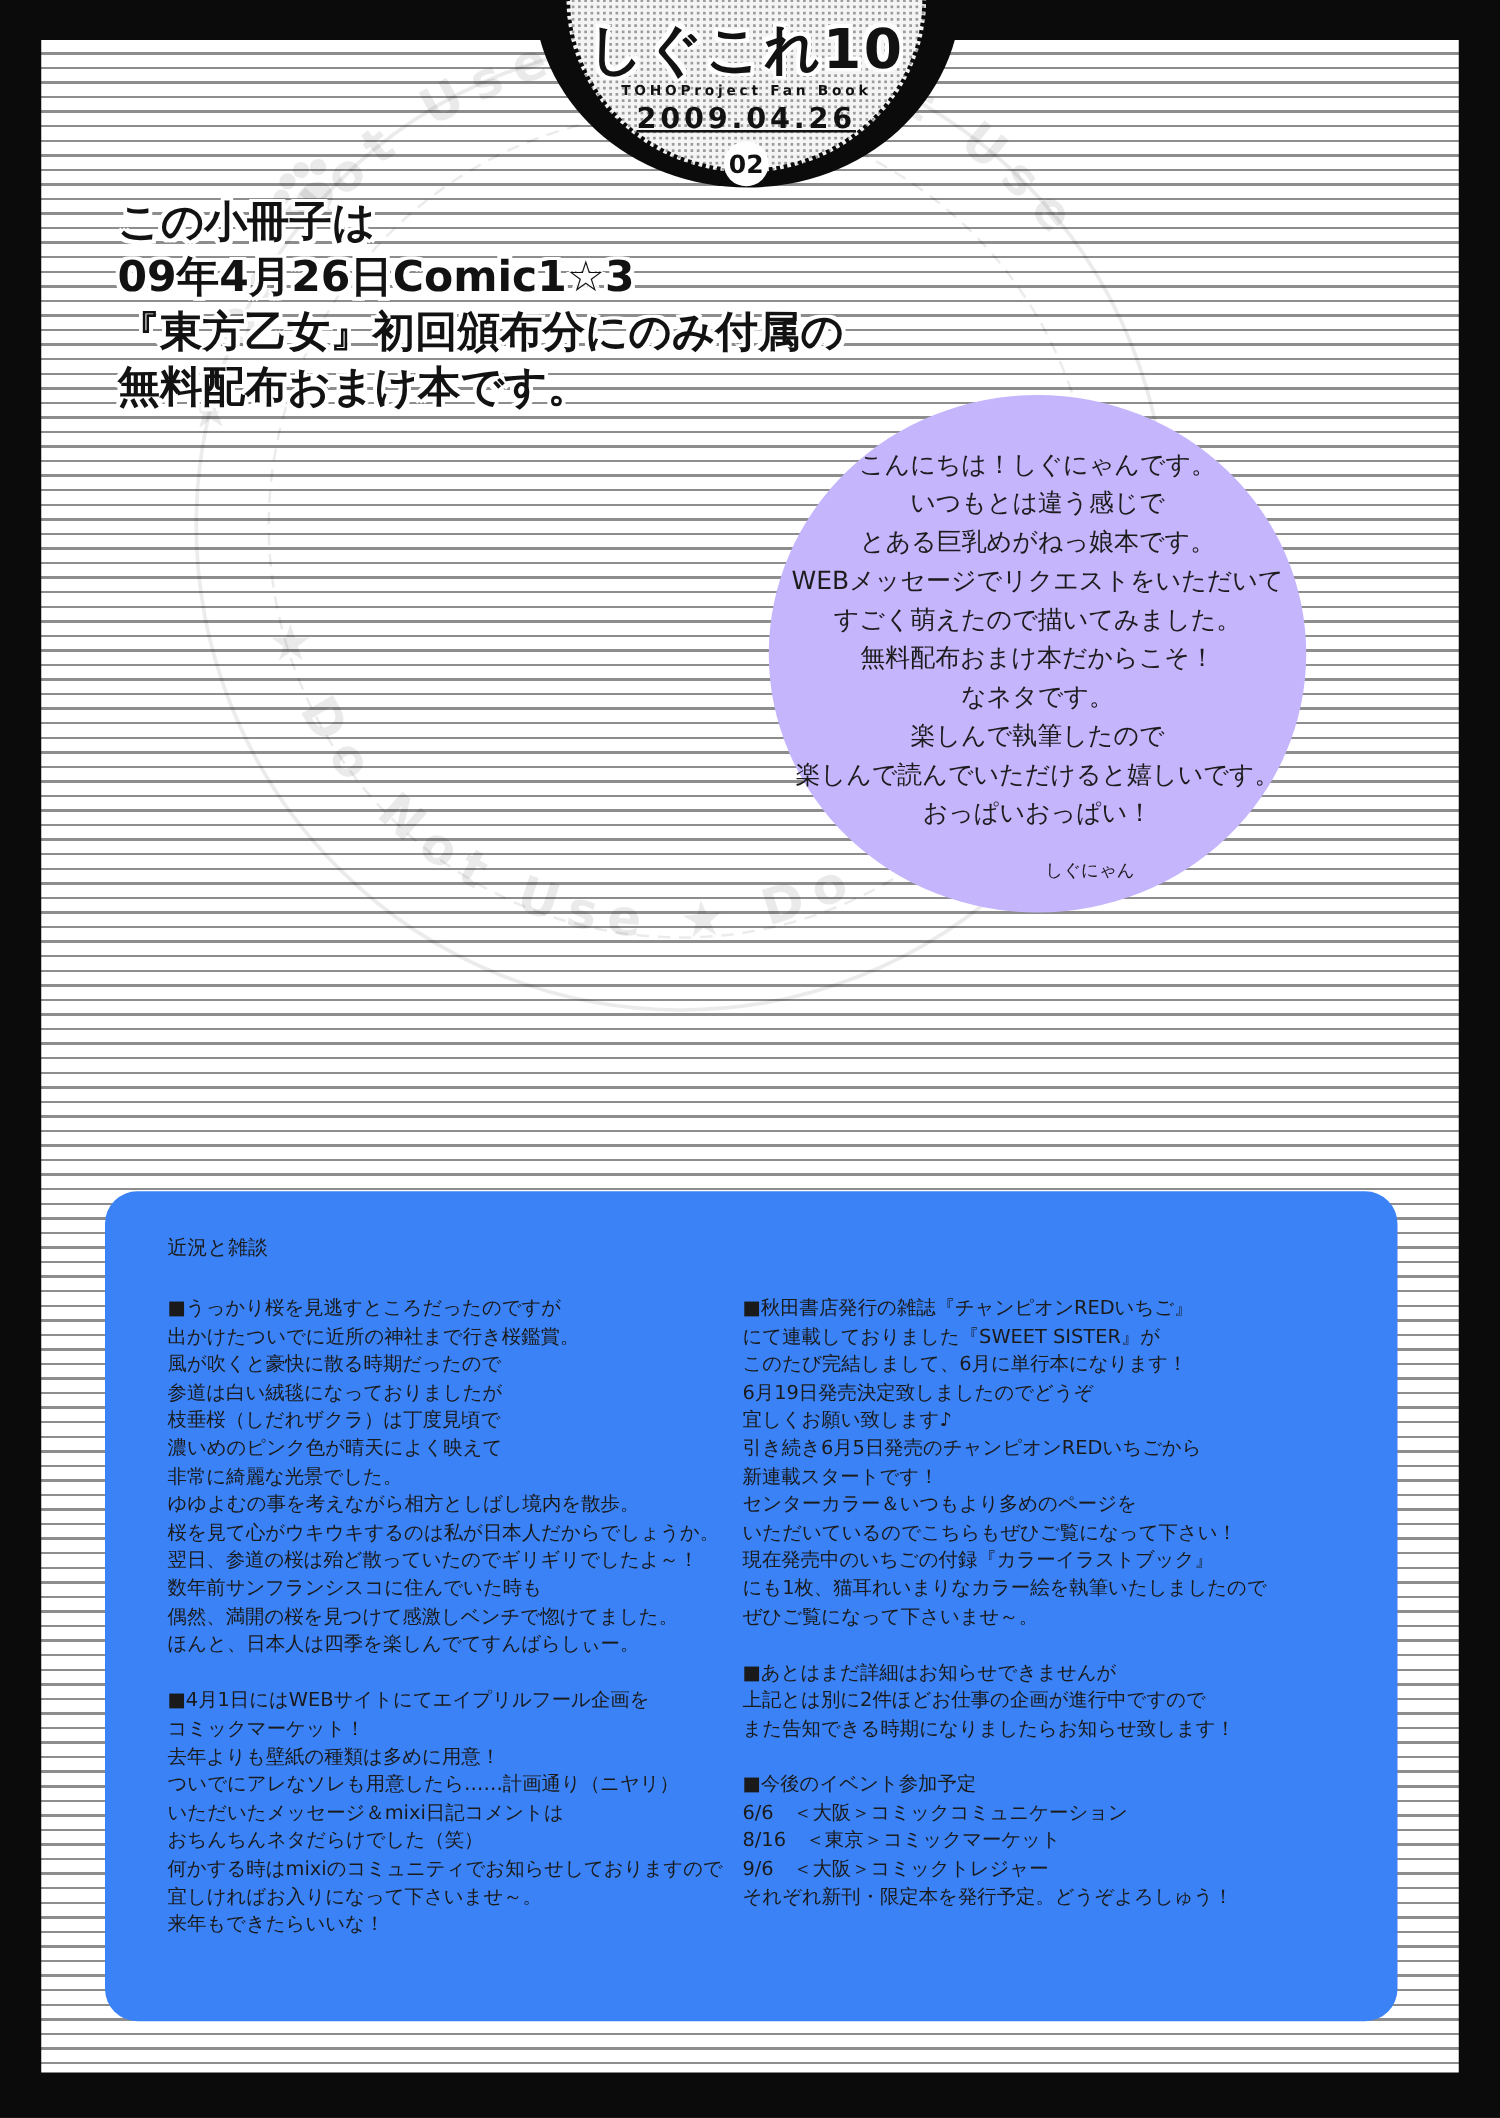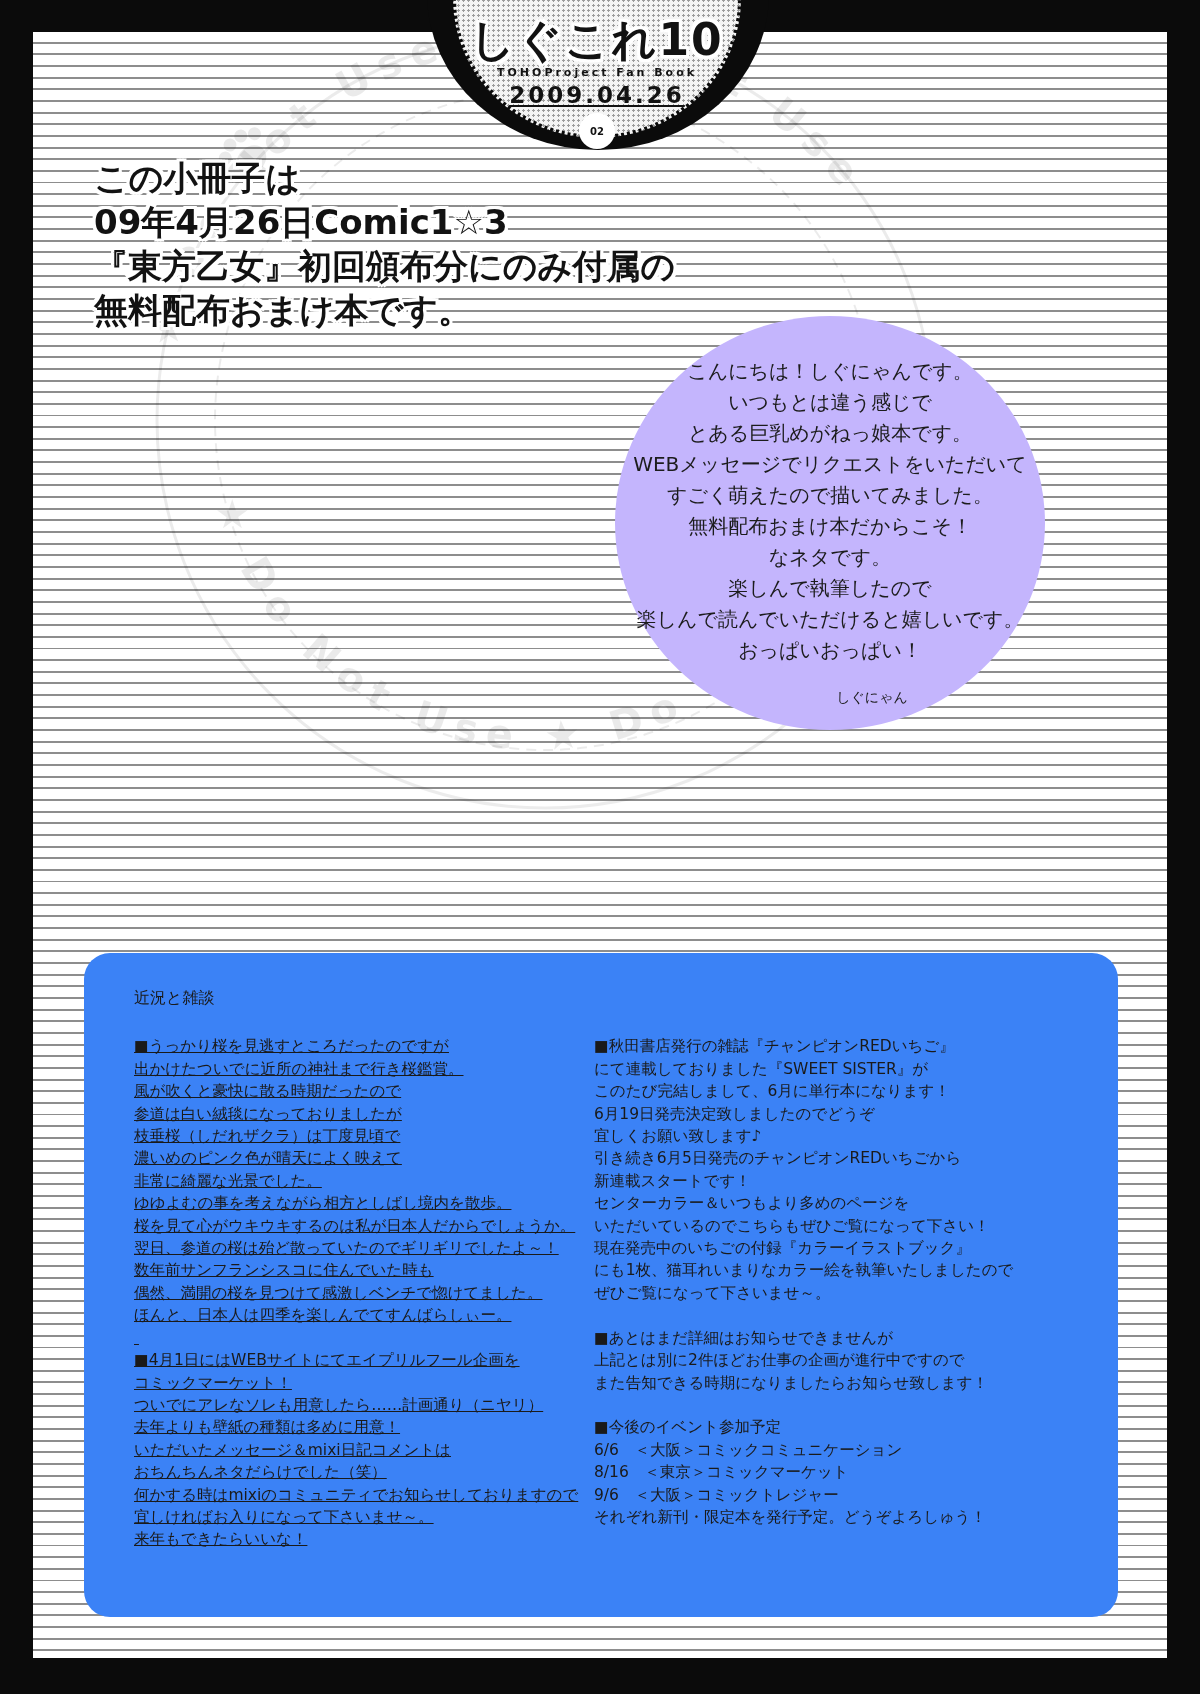--- a/index.html
+++ b/index.html
@@ -34,21 +34,21 @@
                 -3px 0 0 #fff,3px 0 0 #fff,
                 -3px 3px 0 #fff,0 3px 0 #fff,3px 3px 0 #fff;
   }
   .badge-title{font-size:44px;font-weight:800;letter-spacing:2px;line-height:48px;text-align:center;}
   .badge-subtitle{font-size:11px;font-weight:700;letter-spacing:3px;margin-top:2px;}
   .badge-date{font-size:23px;font-weight:800;letter-spacing:3px;margin-top:3px;text-decoration:underline;}
   .page-number-circle{
     width:36px;height:36px;border-radius:50%;background:#ffffff;
     margin-top:5px;margin-bottom:-14px;
     display:flex;align-items:center;justify-content:center;
-    font-size:10px;font-weight:700;color:#111;
+    font-size:20px;font-weight:700;color:#111;
   }
   
   .intro{
     position:absolute;z-index:4;left:94px;top:156px;
     font-size:34px;font-weight:800;line-height:44px;white-space:nowrap;
   }
   .intro .ln{white-space:nowrap;}
   
   .bubble{
     position:absolute;z-index:4;left:615px;top:316px;width:430px;height:414px;
@@ -60,21 +60,21 @@
   .signature{margin-top:16px;transform:translateX(42px);font-size:14px;}
   
   .notes{
     position:absolute;z-index:4;left:84px;top:953px;width:1034px;height:664px;
     background:#3b82f6;border-radius:26px;
     box-sizing:border-box;padding:34px 36px 0 50px;
     font-size:15.5px;line-height:22.4px;color:#1a1a1a;
   }
   .notes-title{font-size:16px;}
   .cols{display:flex;margin-top:26px;}
-  .col-left{width:460px;flex:none;text-decoration:underline;}
+  .col-left{width:460px;flex:none;}
   .col-right{flex:1;}
   .notes .ln{white-space:nowrap;}
   .notes .ln:empty::before{content:"\00a0";}
 </style>
 </head>
 <body>
 
 <div class="page">
 
   <div class="paper"></div>
@@ -151,22 +151,22 @@
           <div class="ln">非常に綺麗な光景でした。</div>
           <div class="ln">ゆゆよむの事を考えながら相方としばし境内を散歩。</div>
           <div class="ln">桜を見て心がウキウキするのは私が日本人だからでしょうか。</div>
           <div class="ln">翌日、参道の桜は殆ど散っていたのでギリギリでしたよ～！</div>
           <div class="ln">数年前サンフランシスコに住んでいた時も</div>
           <div class="ln">偶然、満開の桜を見つけて感激しベンチで惚けてました。</div>
           <div class="ln">ほんと、日本人は四季を楽しんでてすんばらしぃー。</div>
           <div class="ln"></div>
           <div class="ln">■4月1日にはWEBサイトにてエイプリルフール企画を</div>
           <div class="ln">コミックマーケット！</div>
+          <div class="ln">去年よりも壁紙の種類は多めに用意！</div>
           <div class="ln">ついでにアレなソレも用意したら……計画通り（ニヤリ）</div>
-          <div class="ln">去年よりも壁紙の種類は多めに用意！</div>
           <div class="ln">いただいたメッセージ＆mixi日記コメントは</div>
           <div class="ln">おちんちんネタだらけでした（笑）</div>
           <div class="ln">何かする時はmixiのコミュニティでお知らせしておりますので</div>
           <div class="ln">宜しければお入りになって下さいませ～。</div>
           <div class="ln">来年もできたらいいな！</div>
         </div>
       <div class="col-right">
           <div class="ln">■秋田書店発行の雑誌『チャンピオンREDいちご』</div>
           <div class="ln">にて連載しておりました『SWEET SISTER』が</div>
           <div class="ln">このたび完結しまして、6月に単行本になります！</div>

